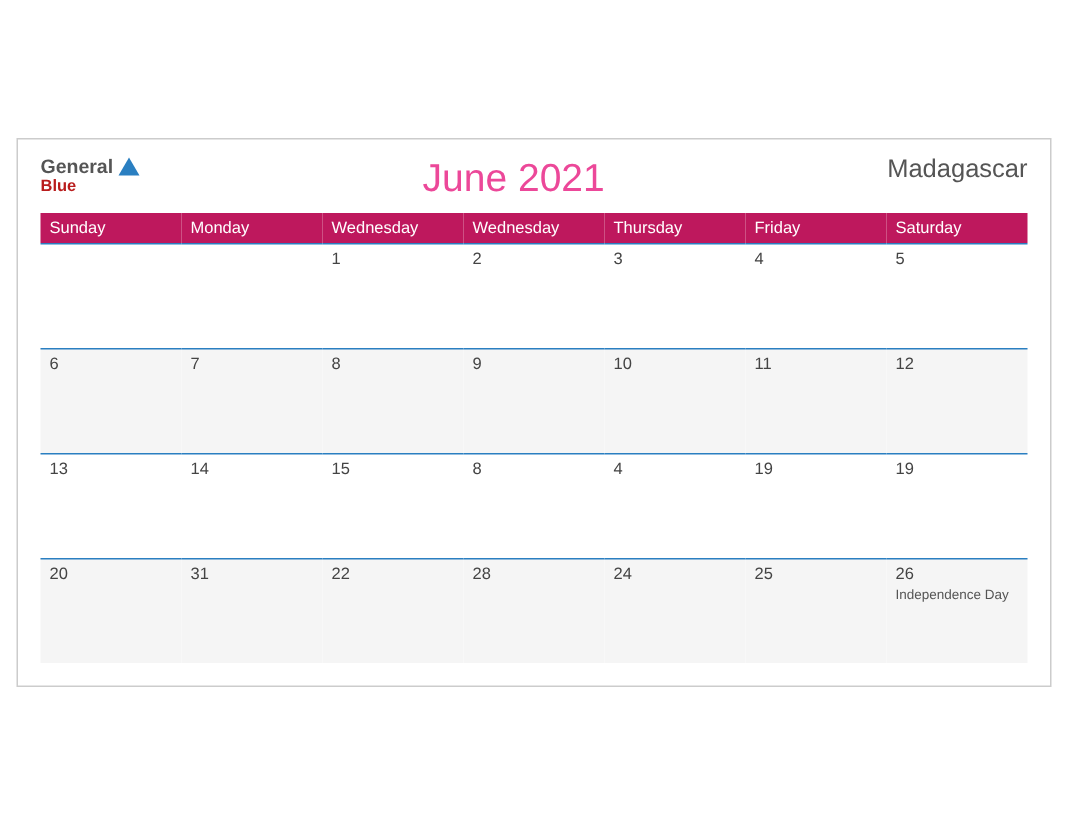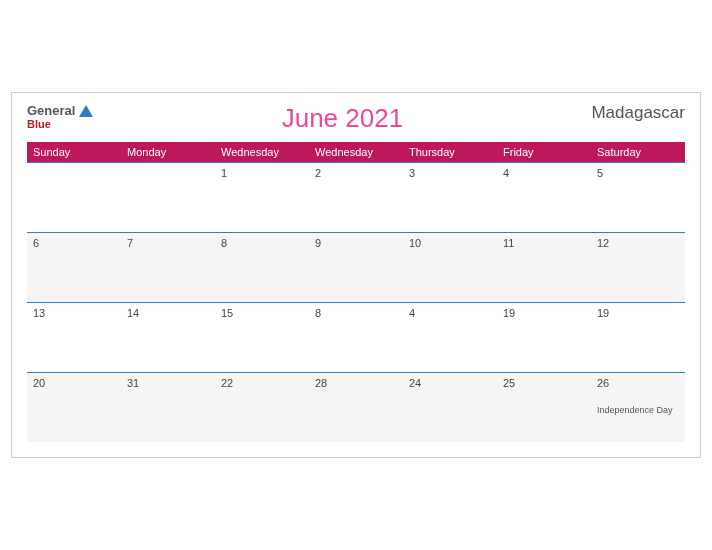--- a/index.html
+++ b/index.html
@@ -95,21 +95,21 @@
     }
     .day-number {
       font-size: 11px;
       color: #444;
       display: block;
     }
     .holiday-label {
       font-size: 9px;
       color: #555;
       display: block;
-      margin-top: 16px;
+      margin-top: 2px;
       line-height: 1.2;
     }
     .empty-cell {
       background: #fff;
     }
   </style>
 </head>
 <body>
 
 <div class="calendar-container">

